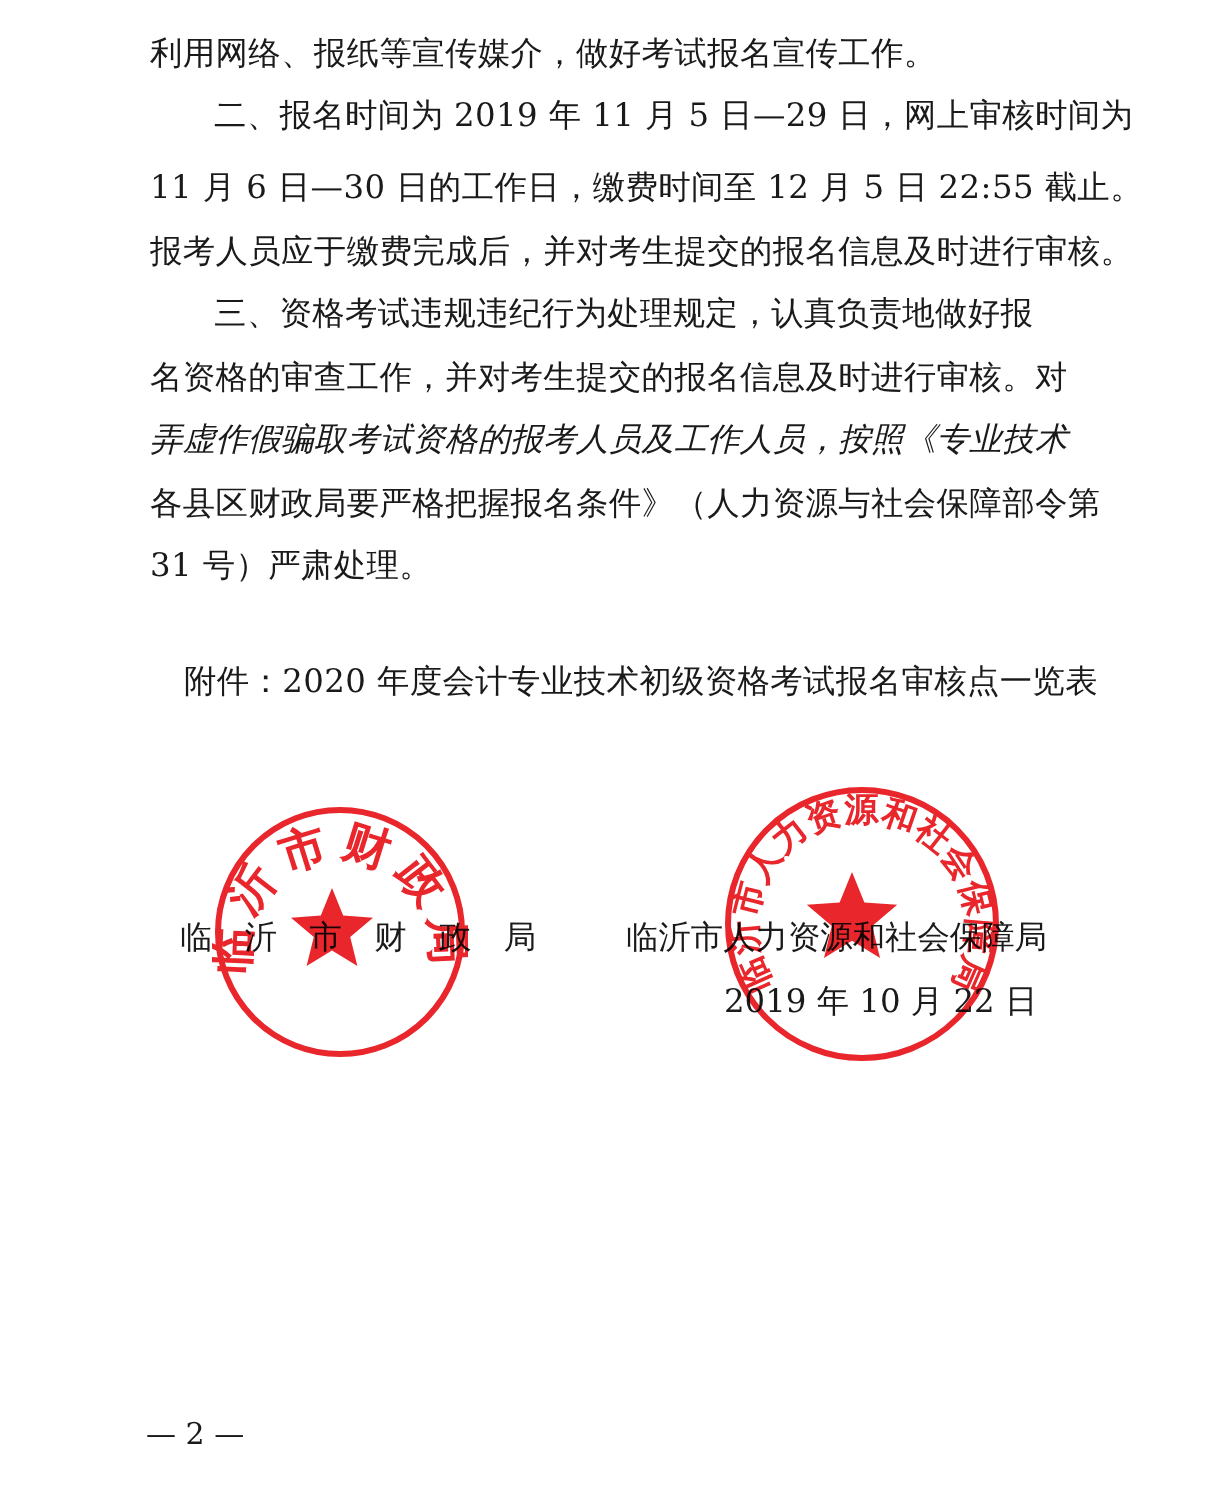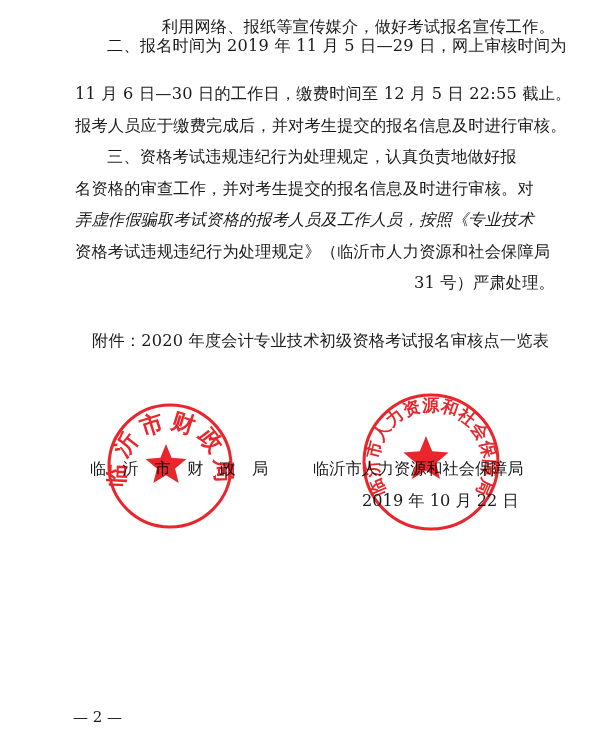--- a/index.html
+++ b/index.html
@@ -34,29 +34,29 @@
     position: absolute;
     left: 73px; top: 708px;
     font-size: 15px; line-height: 18px;
   }
 </style>
 </head>
 <body>
 
 <div>
 
-  <div class="line" style="top:17px;text-align:right;">利用网络、报纸等宣传媒介，做好考试报名宣传工作。</div>
-  <div class="line indent" style="top:36px;width:448px;">二、报名时间为 2019 年 11 月 5 日—29 日，网上审核时间为</div>
+  <div class="line" style="top:17px;">利用网络、报纸等宣传媒介，做好考试报名宣传工作。</div>
+  <div class="line indent" style="top:48px;width:448px;">二、报名时间为 2019 年 11 月 5 日—29 日，网上审核时间为</div>
   <div class="line" style="top:84px;">11 月 6 日—30 日的工作日，缴费时间至 12 月 5 日 22:55 截止。</div>
   <div class="line" style="top:116px;">报考人员应于缴费完成后，并对考生提交的报名信息及时进行审核。</div>
   <div class="line indent" style="top:147px;">三、资格考试违规违纪行为处理规定，认真负责地做好报</div>
   <div class="line" style="top:179px;">名资格的审查工作，并对考生提交的报名信息及时进行审核。对</div>
   <div class="line" style="top:210px;font-style:italic;">弄虚作假骗取考试资格的报考人员及工作人员，按照《专业技术</div>
-  <div class="line" style="top:242px;">资格考试违规违纪行为处理规定》（临沂市人力资源和社会保障局</div>
-  <div class="line" style="top:273px;text-align:right;">31 号）严肃处理。</div>
+  <div class="line" style="top:242px;">各县区财政局要严格把握报名条件》（人力资源与社会保障部令第</div>
+  <div class="line" style="top:273px;">31 号）严肃处理。</div>
 
   <div class="line" style="left:92px;top:331px;">附件：2020 年度会计专业技术初级资格考试报名审核点一览表</div>
 
   <div class="sig" style="left:90px;top:459px;">临　沂　市　财　政　局</div>
   <div class="sig" style="left:313px;top:459px;">临沂市人力资源和社会保障局</div>
   <div class="sig" style="left:362px;top:491px;">2019 年 10 月 22 日</div>
 
   <svg class="stamp" style="left:106px;top:402px;" width="128" height="128" viewBox="0 0 128 128">
     <defs>
       <path id="arc1" d="M 22 92 A 46 46 0 1 1 106 92"></path>

